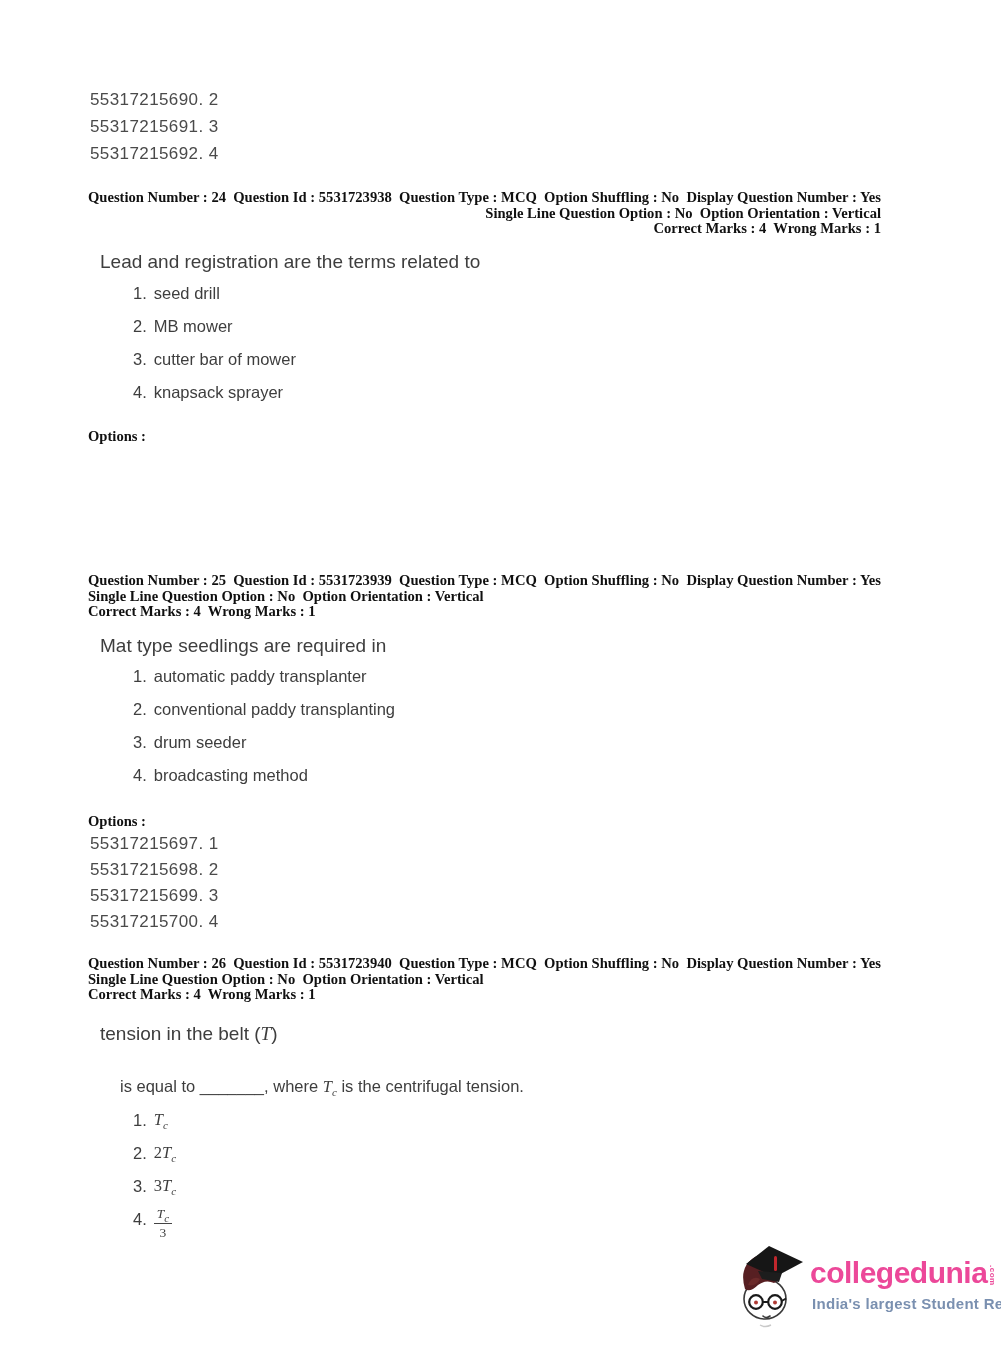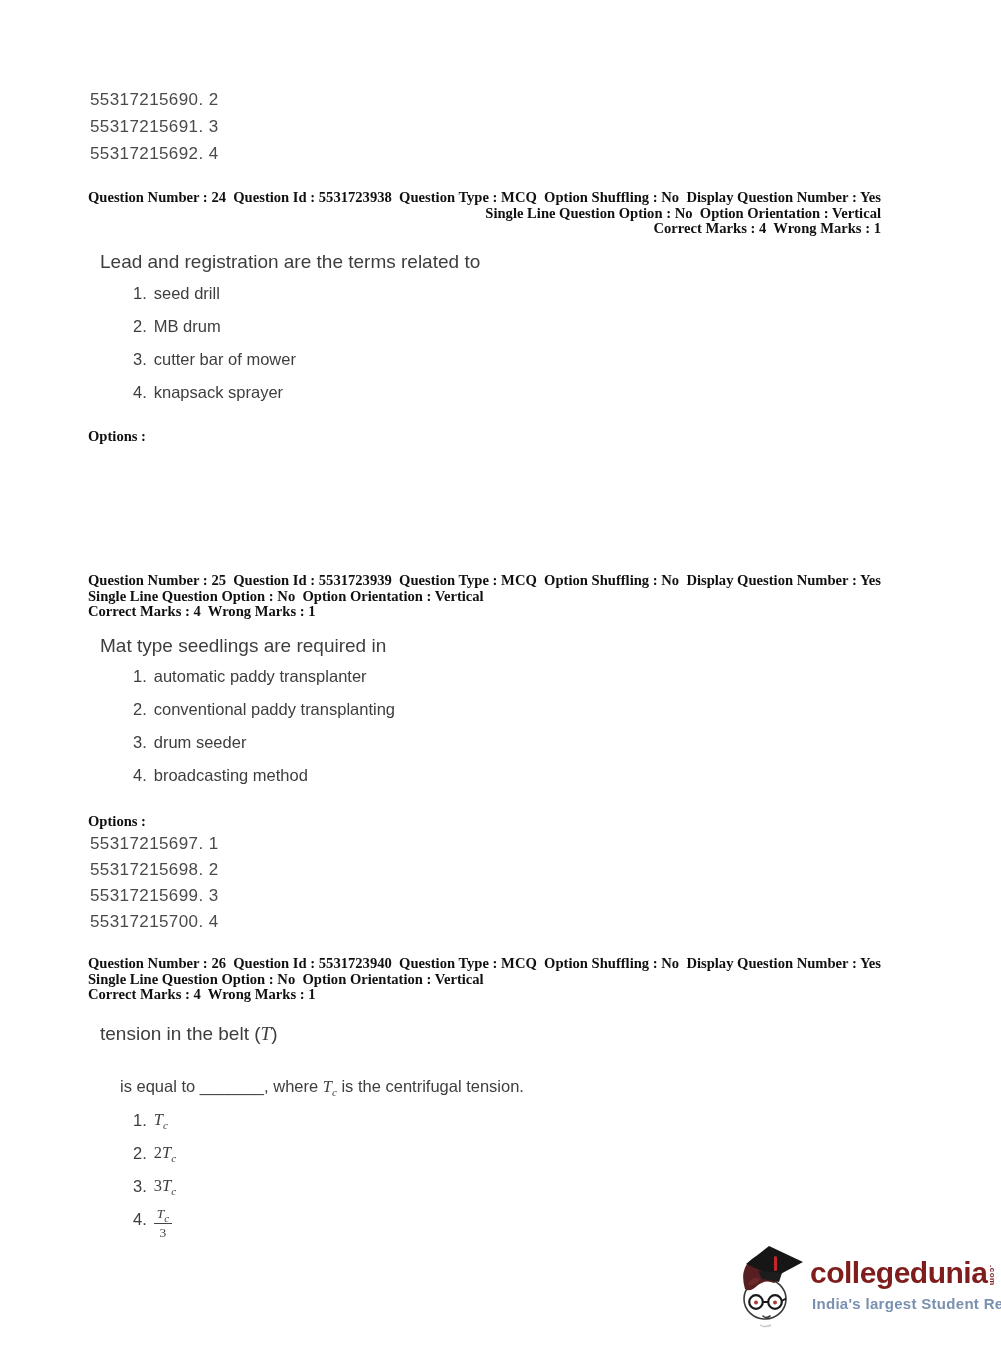--- a/index.html
+++ b/index.html
@@ -129,21 +129,21 @@
 
   <div class="qtext qtext-q24">Lead and registration are the terms related to</div>
 
   <div class="choices choices-q24">
     <div class="choice">
       <span class="cnum">1.</span>
       <span class="ctext">seed drill</span>
     </div>
     <div class="choice">
       <span class="cnum">2.</span>
-      <span class="ctext">MB drum</span>
+      <span class="ctext">MB mower</span>
     </div>
     <div class="choice">
       <span class="cnum">3.</span>
       <span class="ctext">cutter bar of mower</span>
     </div>
     <div class="choice">
       <span class="cnum">4.</span>
       <span class="ctext">knapsack sprayer</span>
     </div>
   </div>
@@ -242,20 +242,20 @@
       <circle cx="37" cy="57" r="6.8" fill="#ffffff" stroke="#1a1a1a" stroke-width="2.2"></circle>
       <line x1="24.8" y1="57" x2="30.2" y2="57" stroke="#1a1a1a" stroke-width="2"></line>
       <line x1="43.8" y1="56" x2="48" y2="53.5" stroke="#1a1a1a" stroke-width="2"></line>
       <circle cx="18" cy="57.5" r="2" fill="#b03a34"></circle>
       <circle cx="37" cy="57.5" r="2" fill="#b03a34"></circle>
 
       <path d="M25,71 Q28,74 32,71" fill="none" stroke="#3a3a3a" stroke-width="1.6" stroke-linecap="round"></path>
 
       <path d="M22,80 Q27,83 33,80" fill="none" stroke="#c9c9c9" stroke-width="1.4"></path>
     </svg>
-    <div class="brand-row" style="color: #7f1d1d;">
+    <div class="brand-row" style="color: #ec4899;">
       <span class="brand">collegedunia</span>
       <span class="domain">.com</span>
     </div>
     <div class="tagline" style="color: rgb(122, 144, 176);">India's largest Student Review Platform</div>
   </div>
 
 </div>
 
 </body></html>

